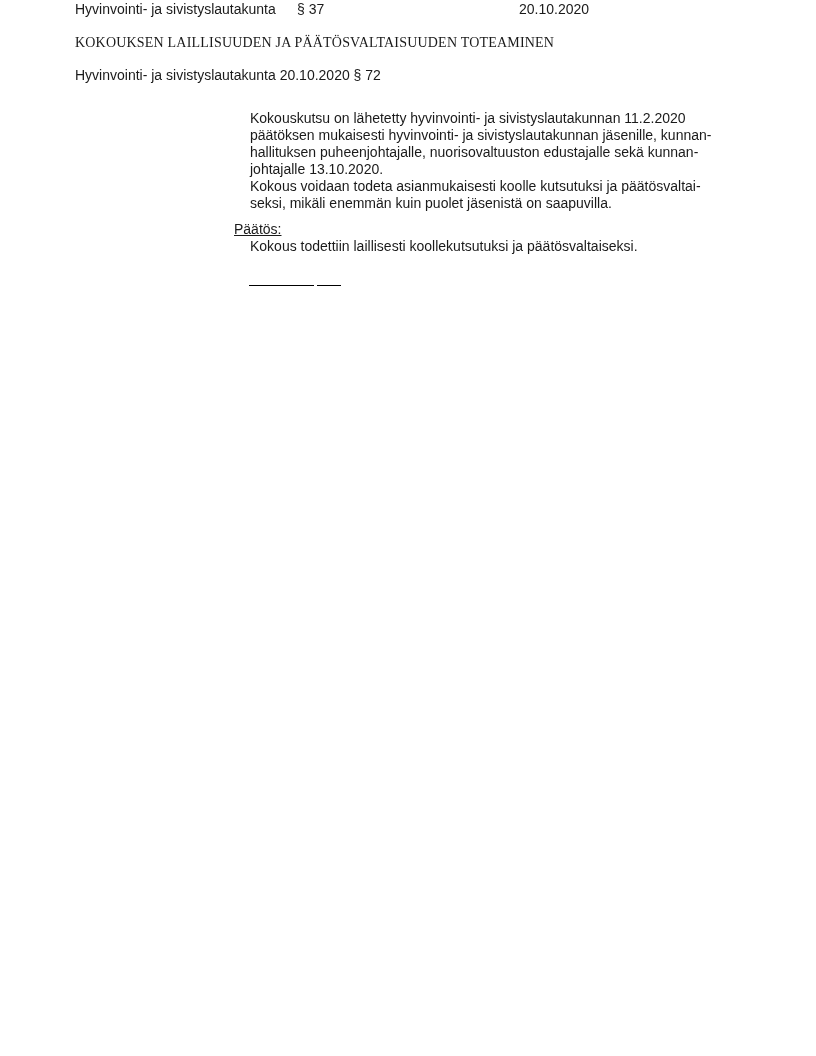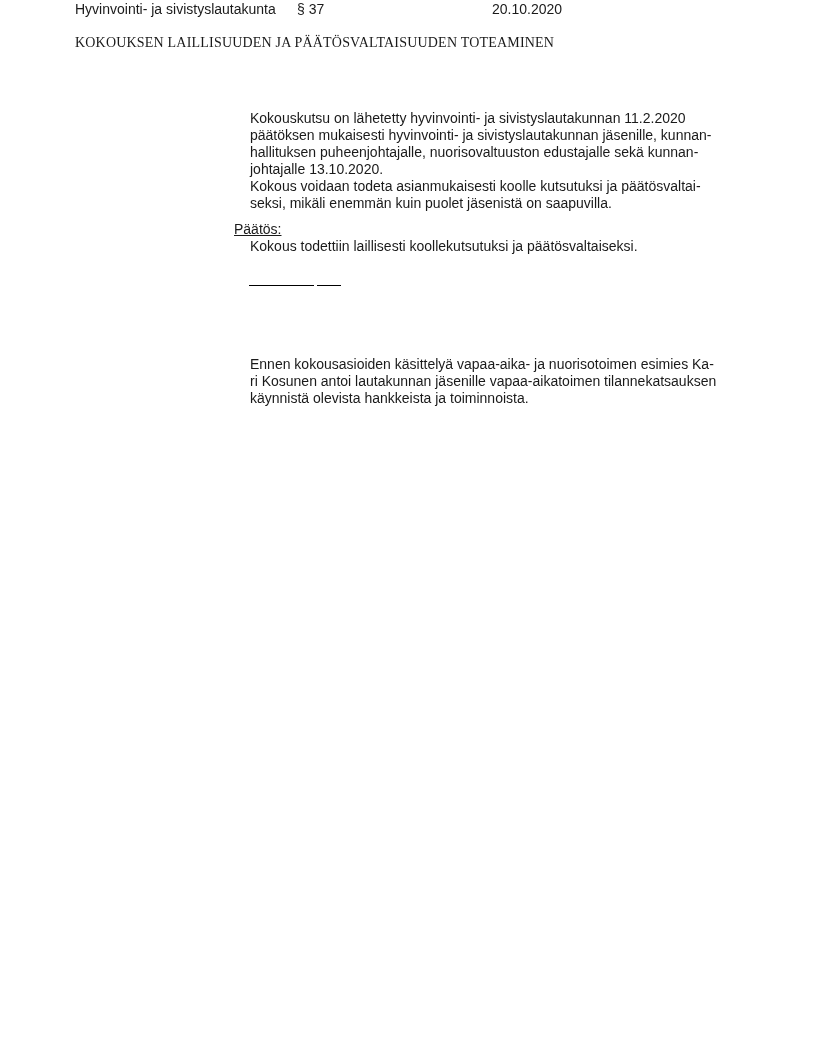--- a/index.html
+++ b/index.html
@@ -43,38 +43,36 @@
 </style>
 </head>
 <body>
 
 <div class="page">
 
   <span class="abs" style="left:75px; top:1px">Hyvinvointi- ja sivistyslautakunta</span>
 
   <span class="abs" style="left:297px; top:1px">§ 37</span>
 
-  <span class="abs" style="left:492px; top:1px">20.10.2020</span>
+  <span class="abs" style="left:519px; top:1px">20.10.2020</span>
 
   <span class="abs title-line" style="left:75px; top:34px">KOKOUKSEN LAILLISUUDEN JA PÄÄTÖSVALTAISUUDEN TOTEAMINEN</span>
 
+  <span class="abs" style="left:75px; top:67px">Hyvinvointi- ja sivistyslautakunta 20.10.2020 § 72</span>
 
   <div class="para" style="left:250px; top:110px">Kokouskutsu on lähetetty hyvinvointi- ja sivistyslautakunnan 11.2.2020
 päätöksen mukaisesti hyvinvointi- ja sivistyslautakunnan jäsenille, kunnan-
 hallituksen puheenjohtajalle, nuorisovaltuuston edustajalle sekä kunnan-
 johtajalle 13.10.2020.
 Kokous voidaan todeta asianmukaisesti koolle kutsutuksi ja päätösvaltai-
 seksi, mikäli enemmän kuin puolet jäsenistä on saapuvilla.</div>
 
   <span class="abs underlined" style="left:234px; top:221px">Päätös:</span>
 
   <span class="abs" style="left:250px; top:238px">Kokous todettiin laillisesti koollekutsutuksi ja päätösvaltaiseksi.</span>
 
   <div class="sig-wrap">
     <div class="sig-seg long"></div>
     <div class="sig-seg short"></div>
   </div>
 
-  <div class="para" style="left:250px; top:356px">Ennen kokousasioiden käsittelyä vapaa-aika- ja nuorisotoimen esimies Ka-
-ri Kosunen antoi lautakunnan jäsenille vapaa-aikatoimen tilannekatsauksen
-käynnistä olevista hankkeista ja toiminnoista.</div>
 
 </div>
 
 </body></html>

